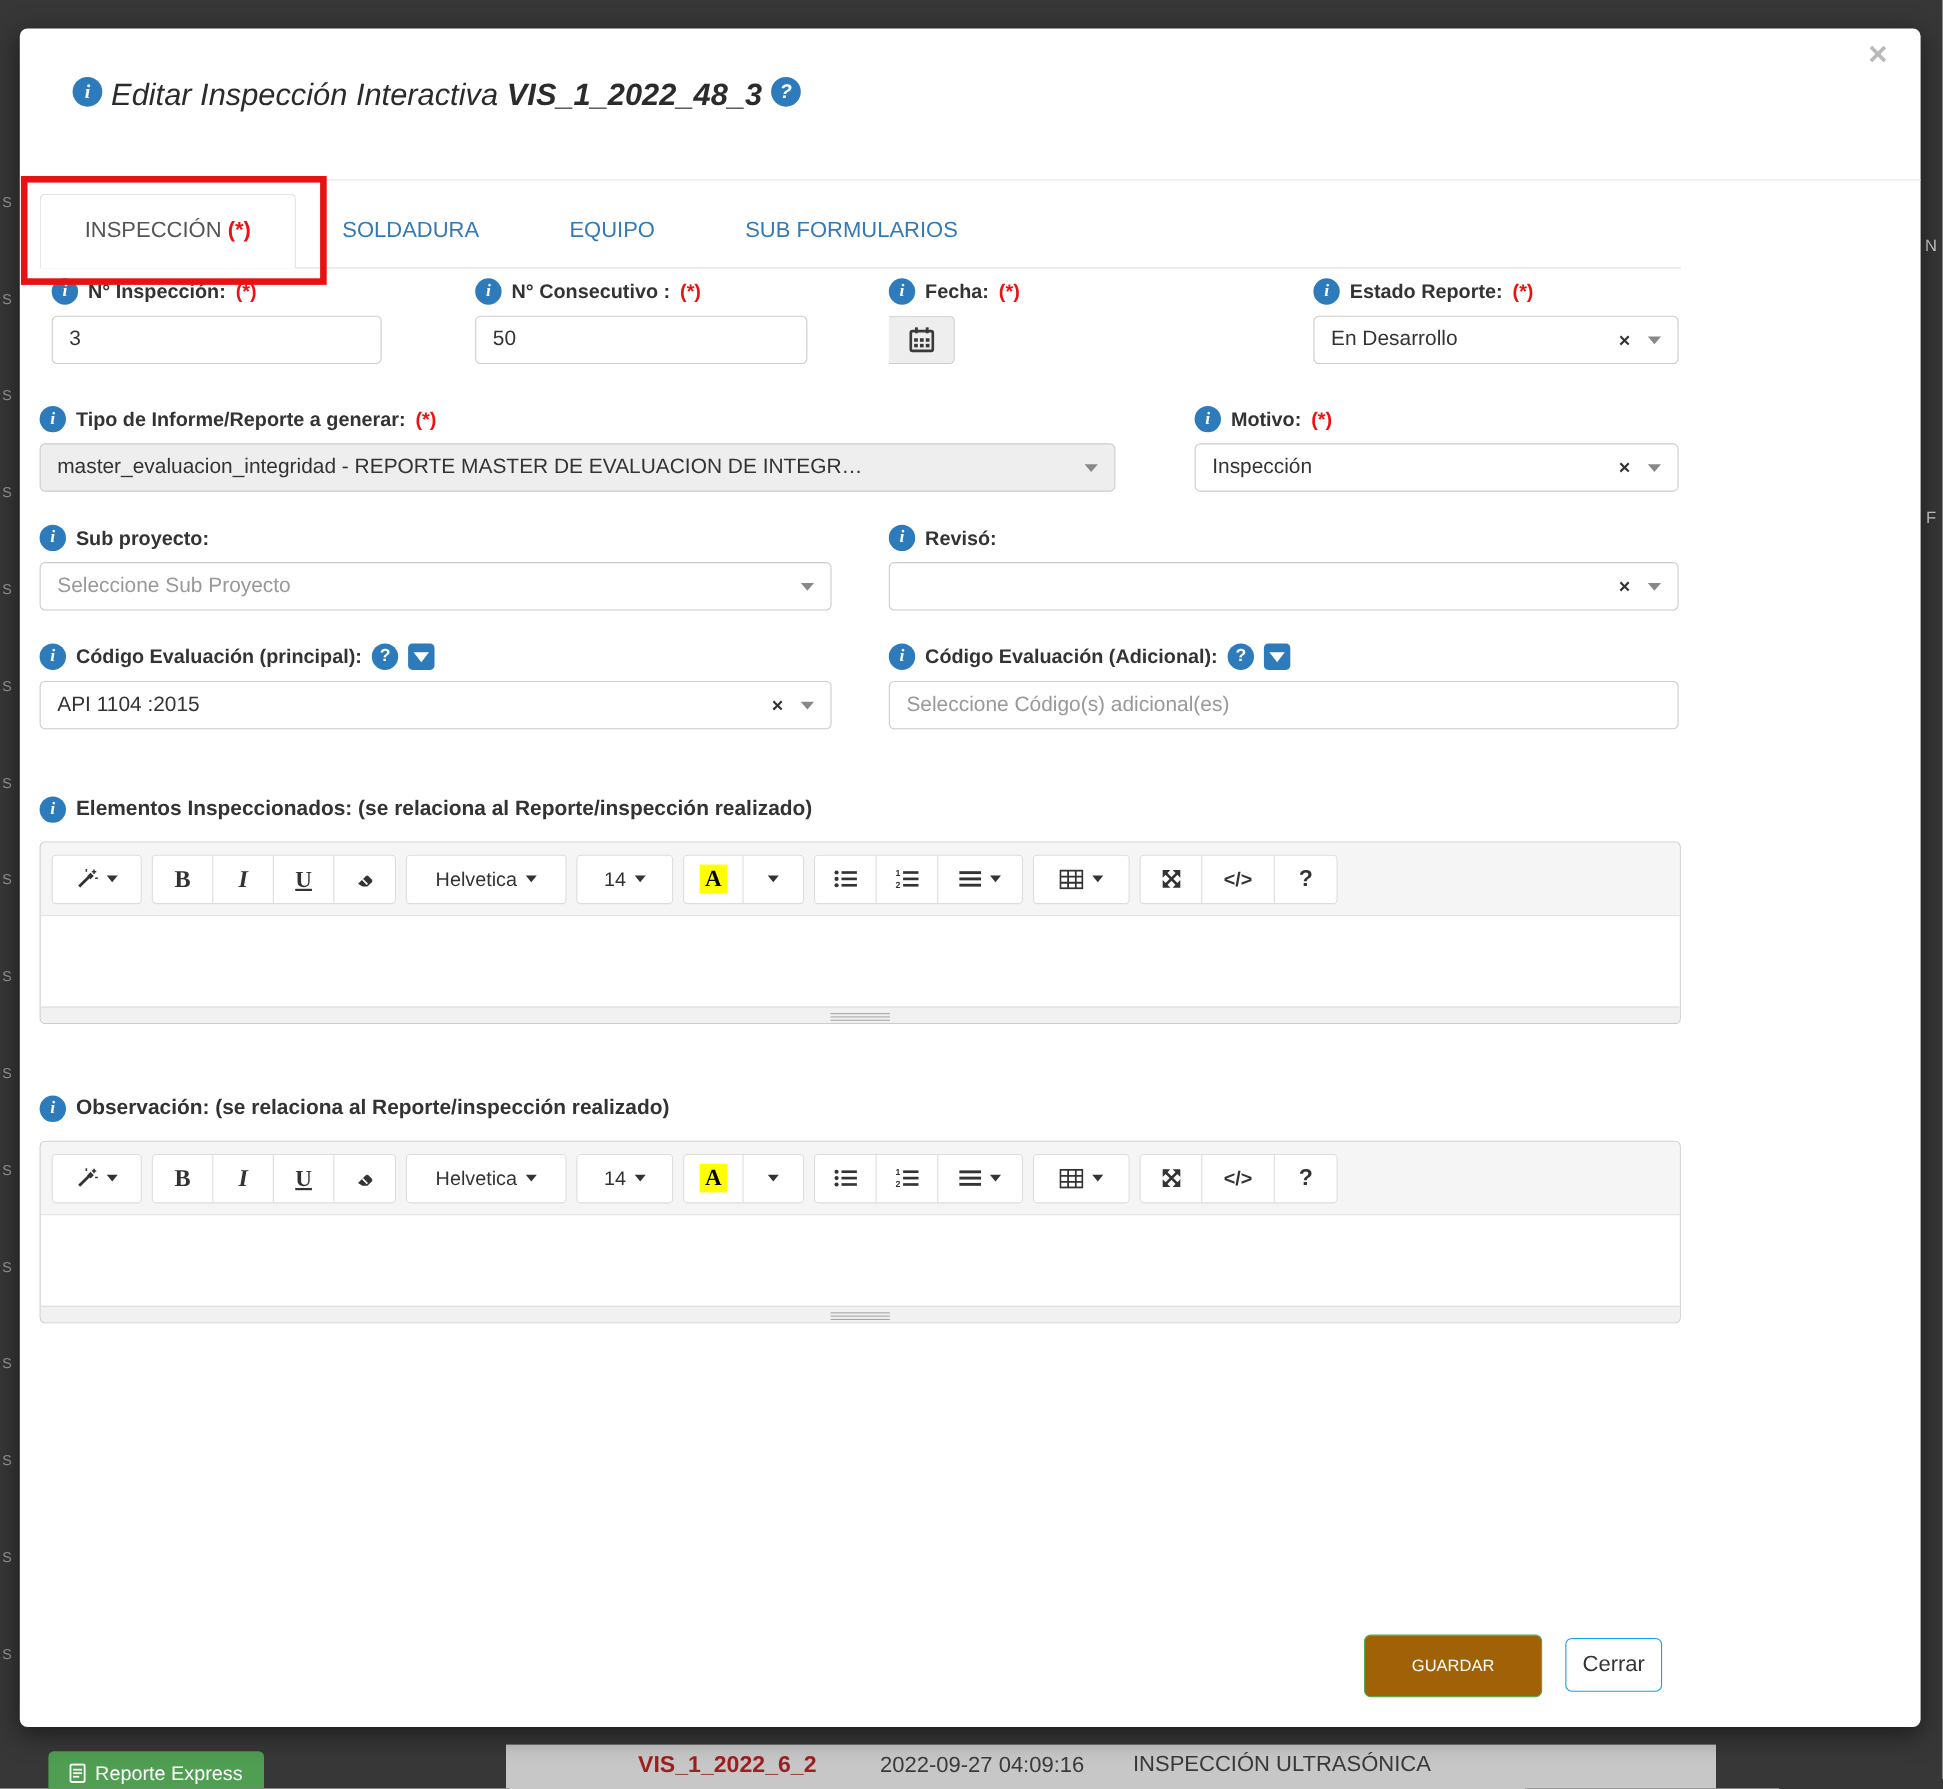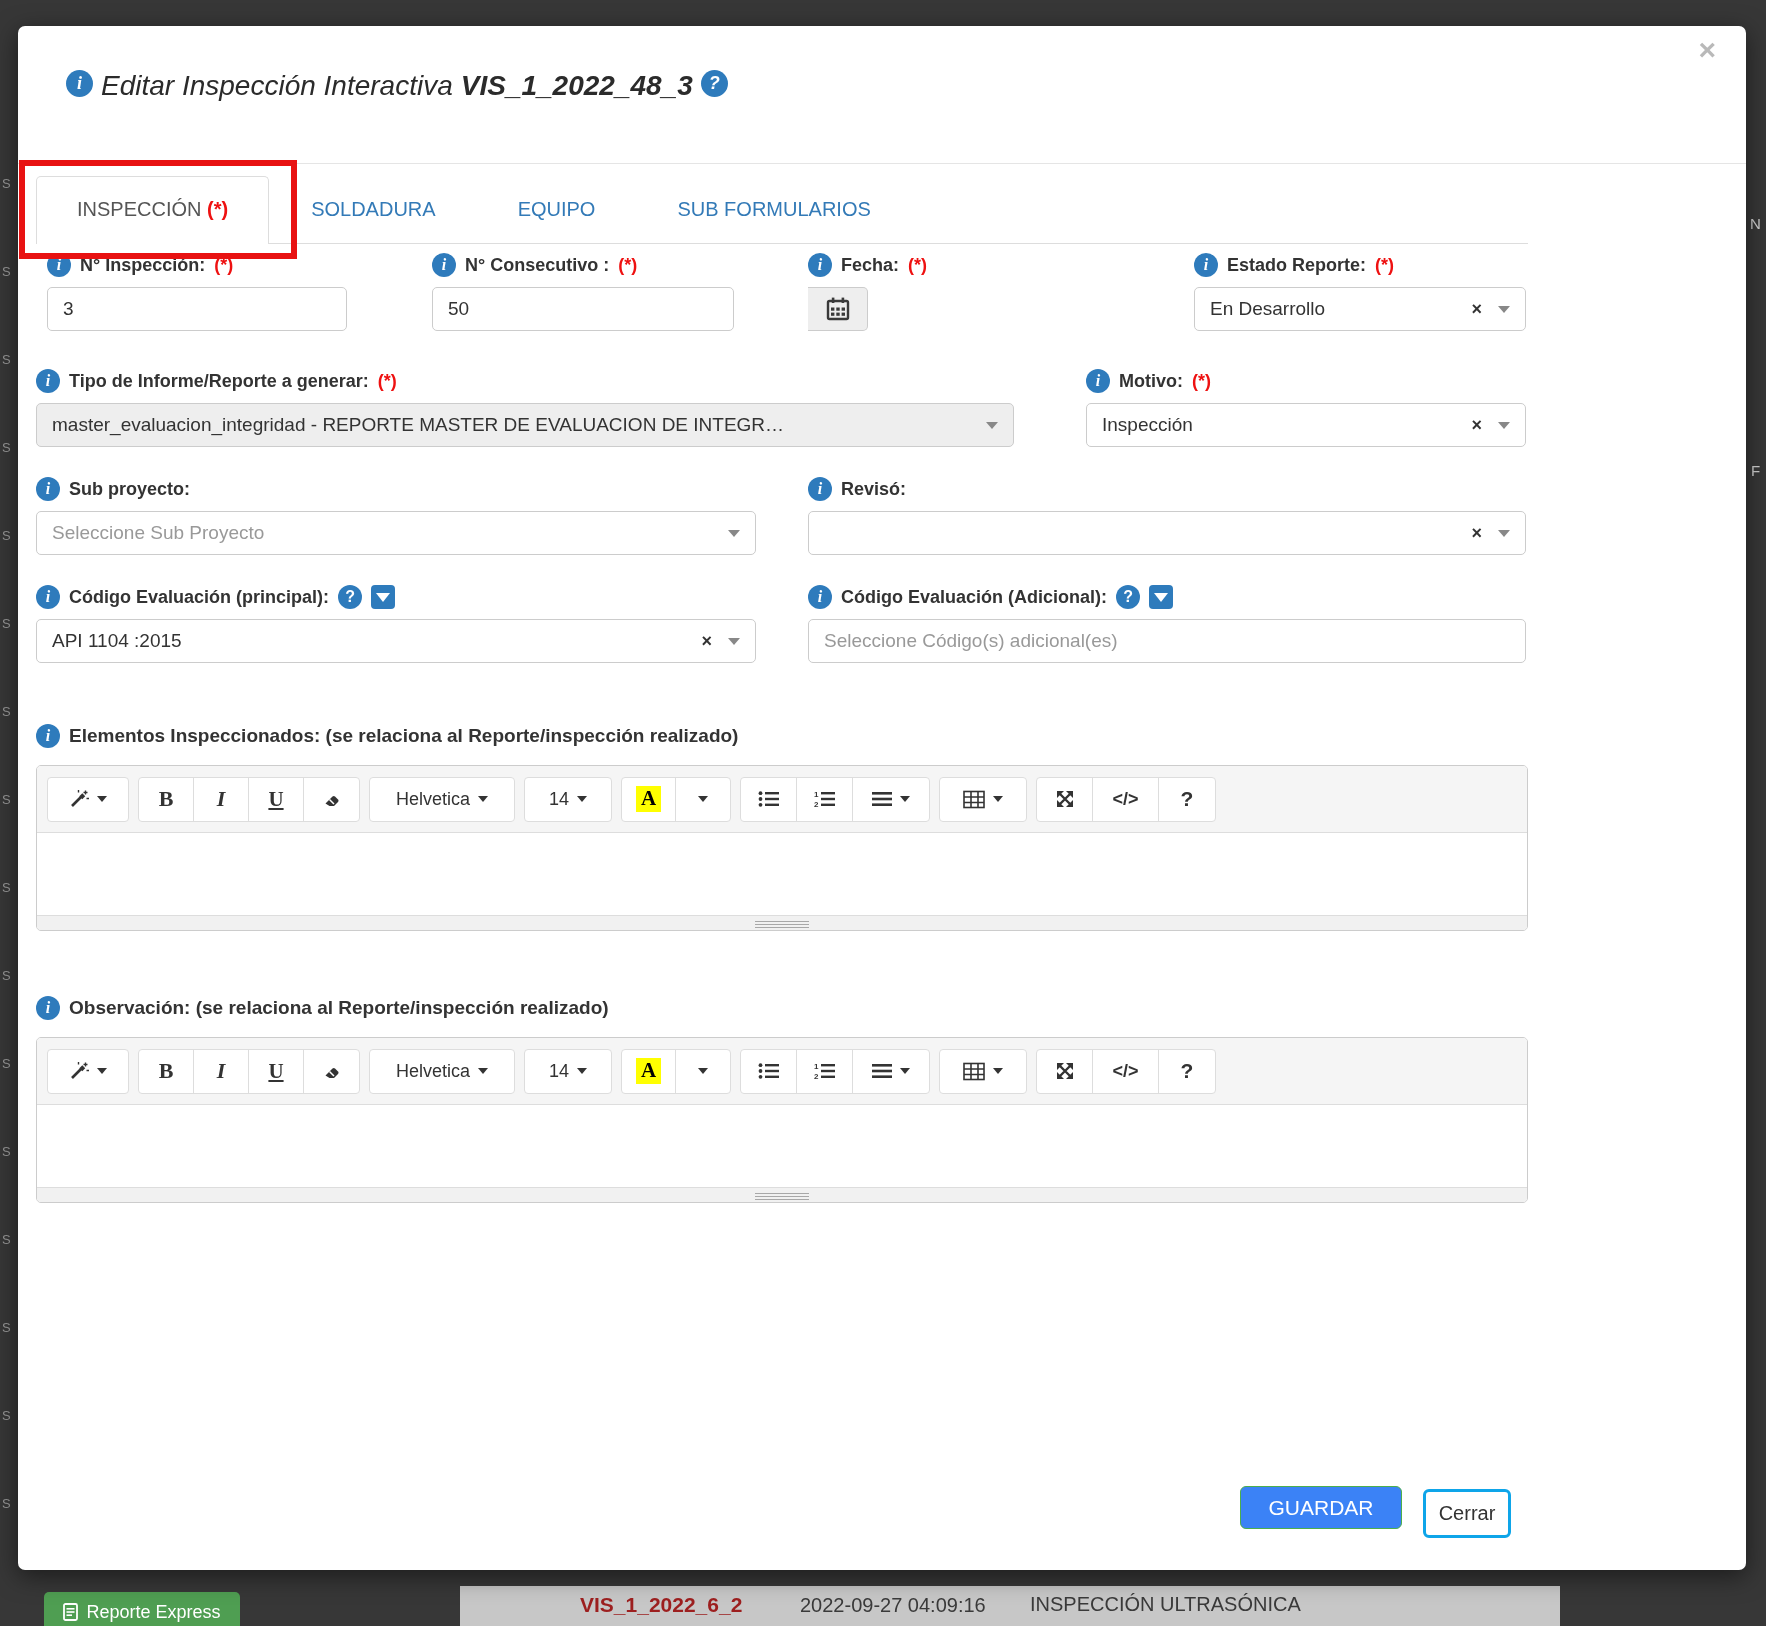--- a/index.html
+++ b/index.html
@@ -76,25 +76,25 @@
   .userif{font-family:"Liberation Serif",serif;font-size:21px;font-weight:bold;text-decoration:underline}
   .scaret{width:0;height:0;border-left:5px solid transparent;border-right:5px solid transparent;
         border-top:6px solid #333}
   .colorA{background:#ffff00;color:#000;font-weight:bold;font-family:"Liberation Serif",serif;
         font-size:21px;padding:0 5px;line-height:1.2}
   .ebody{height:82px;background:#fff;cursor:text}
   .eresize{height:16px;background:#f1f1f1;border-top:1px solid #ddd;display:flex;
         flex-direction:column;align-items:center;justify-content:center;gap:2px;cursor:ns-resize}
   .gripline{width:54px;height:1px;background:#a8a8a8}
   
-  .btn-save{position:absolute;left:1222px;top:1460px;width:162px;height:43px;
-        background:#3b82f6;border:1px solid #4cae4c;border-radius:6px;color:#fff;
-        font-size:21px;cursor:pointer;font-family:inherit}
+  .btn-save{position:absolute;left:1222px;top:1460px;width:162px;height:57px;
+        background:#a16207;border:1px solid #4cae4c;border-radius:6px;color:#fff;
+        font-size:15px;cursor:pointer;font-family:inherit}
   .btn-close{position:absolute;left:1405px;top:1463px;width:88px;height:49px;
-        background:#fff;border:3px solid #0ea5e9;border-radius:6px;color:#333;
+        background:#fff;border:1px solid #0ea5e9;border-radius:6px;color:#333;
         font-size:20px;cursor:pointer;font-family:inherit}
   
   .edge-frag{position:absolute;left:2px;color:#969696;font-size:13px}
   .rfrag{position:absolute;color:#cfcfcf;font-size:15px}
   .bg-row{position:absolute;left:460px;top:1586px;width:1100px;height:40px;background:#c7c7c7}
   .bg-vis{position:absolute;left:580px;top:1593px;font-size:21px;font-weight:bold;color:#9d1f1f;white-space:nowrap}
   .bg-ts{position:absolute;left:800px;top:1594px;font-size:20px;color:#3a3a3a;white-space:nowrap}
   .bg-type{position:absolute;left:1030px;top:1593px;font-size:20px;font-weight:normal;color:#3a3a3a;white-space:nowrap}
   .bg-express{position:absolute;left:44px;top:1592px;width:196px;height:40px;background:#4f9e52;
         border-radius:5px;color:#fff;font-size:18px;display:flex;align-items:center;

